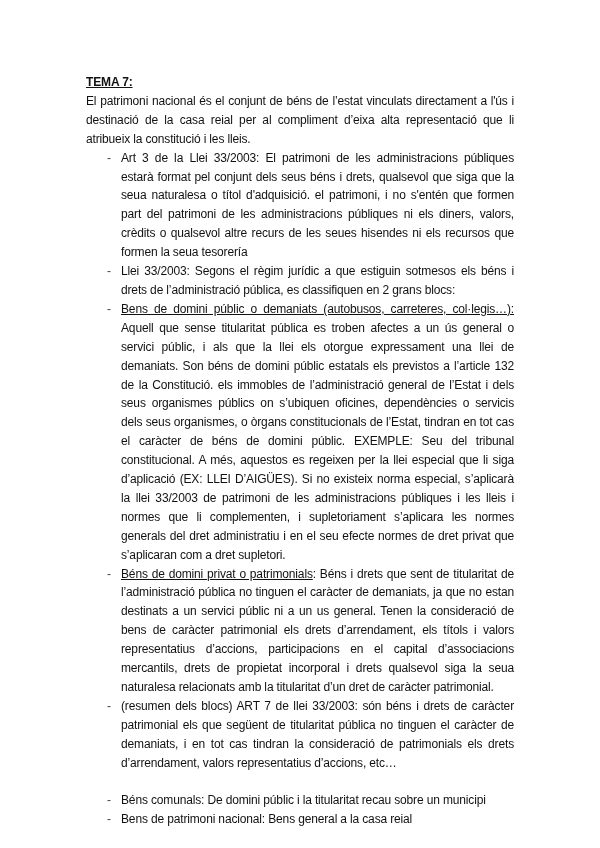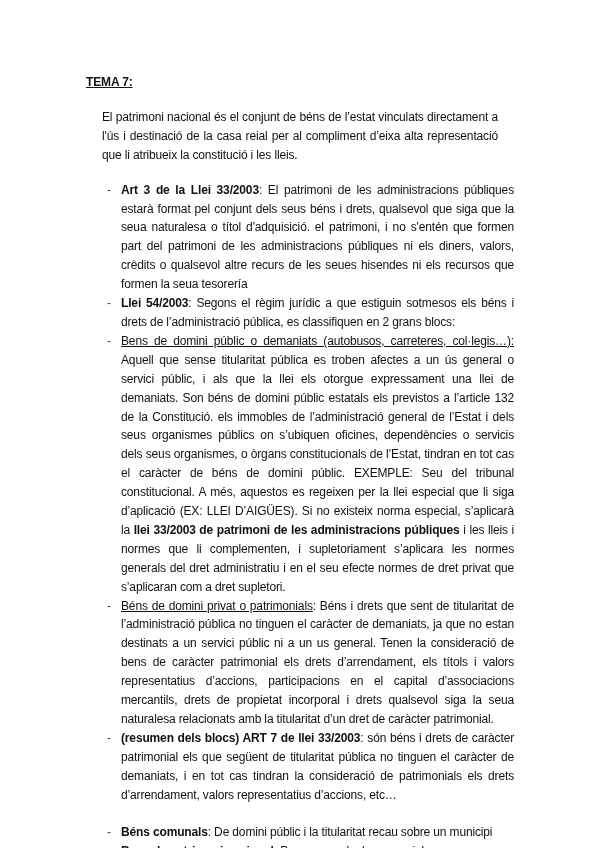--- a/index.html
+++ b/index.html
@@ -1,42 +1,42 @@
 <!DOCTYPE html>
 <html><head>
 <meta charset="utf-8">
 <style>
   html,body{margin:0;padding:0;background:#ffffff;}
   body{width:600px;height:848px;position:relative;overflow:hidden;
        font-family:"Liberation Sans", sans-serif;color:#111;}
   .page{position:absolute;left:86px;top:73px;width:428px;font-size:12px;line-height:18.9px;letter-spacing:-0.15px;}
   .h{font-weight:bold;text-decoration:underline;margin:0;}
-  p{margin:16px;text-align:justify;}
+  p{margin:0;text-align:justify;}
   ul{list-style:none;margin:0;padding:0;}
   li{position:relative;padding-left:35px;text-align:justify;}
   li .dash{position:absolute;left:21px;top:0;color:#444;}
-  b{font-weight:bold;}
+  b{font-weight:normal;}
   .u{text-decoration:underline;}
   .gap{height:18.9px;}
 </style>
 </head>
 <body>
 
 <div class="page">
   <p class="h">TEMA 7:</p>
   <p>El patrimoni nacional és el conjunt de béns de l’estat vinculats directament a l'ús i destinació de la casa reial per al compliment d’eixa alta representació que li atribueix la constitució i les lleis.</p>
 
   <ul>
     <li>
       <span class="dash">-</span>
       <b>Art 3 de la Llei 33/2003</b><span>: El patrimoni de les administracions públiques estarà format pel conjunt dels seus béns i drets, qualsevol que siga que la seua naturalesa o títol d'adquisició. el patrimoni, i no s'entén que formen part del patrimoni de les administracions públiques ni els diners, valors, crèdits o qualsevol altre recurs de les seues hisendes ni els recursos que formen la seua tesorería</span>
     </li>
     <li>
       <span class="dash">-</span>
-      <b>Llei 54/2003</b><span>: Segons el règim jurídic a que estiguin sotmesos els béns i drets de l’administració pública, es classifiquen en 2 grans blocs:</span>
+      <b>Llei 33/2003</b><span>: Segons el règim jurídic a que estiguin sotmesos els béns i drets de l’administració pública, es classifiquen en 2 grans blocs:</span>
     </li>
     <li>
       <span class="dash">-</span>
       <span class="u">Bens de domini públic o demaniats (autobusos, carreteres, col·legis…):</span><span> Aquell que sense titularitat pública es troben afectes a un ús general o servici públic, i als que la llei els otorgue expressament una llei de demaniats. Son béns de domini públic estatals els previstos a l’article 132 de la Constitució. els immobles de l’administració general de l’Estat i dels seus organismes públics on s’ubiquen oficines, dependències o servicis dels seus organismes, o òrgans constitucionals de l’Estat, tindran en tot cas el caràcter de béns de domini públic. EXEMPLE: Seu del tribunal constitucional. A més, aquestos es regeixen per la llei especial que li siga d’aplicació (EX: LLEI D’AIGÜES). Si no existeix norma especial, s’aplicarà la </span><b>llei 33/2003 de patrimoni de les administracions públiques</b><span> i les lleis i normes que li complementen, i supletoriament s’aplicara les normes generals del dret administratiu i en el seu efecte normes de dret privat que s’aplicaran com a dret supletori.</span>
     </li>
     <li>
       <span class="dash">-</span>
       <span class="u">Béns de domini privat o patrimonials</span><span>: Béns i drets que sent de titularitat de l’administració pública no tinguen el caràcter de demaniats, ja que no estan destinats a un servici públic ni a un us general. Tenen la consideració de bens de caràcter patrimonial els drets d’arrendament, els títols i valors representatius d’accions, participacions en el capital d’associacions mercantils, drets de propietat incorporal i drets qualsevol siga la seua naturalesa relacionats amb la titularitat d’un dret de caràcter patrimonial.</span>
     </li>
     <li>

